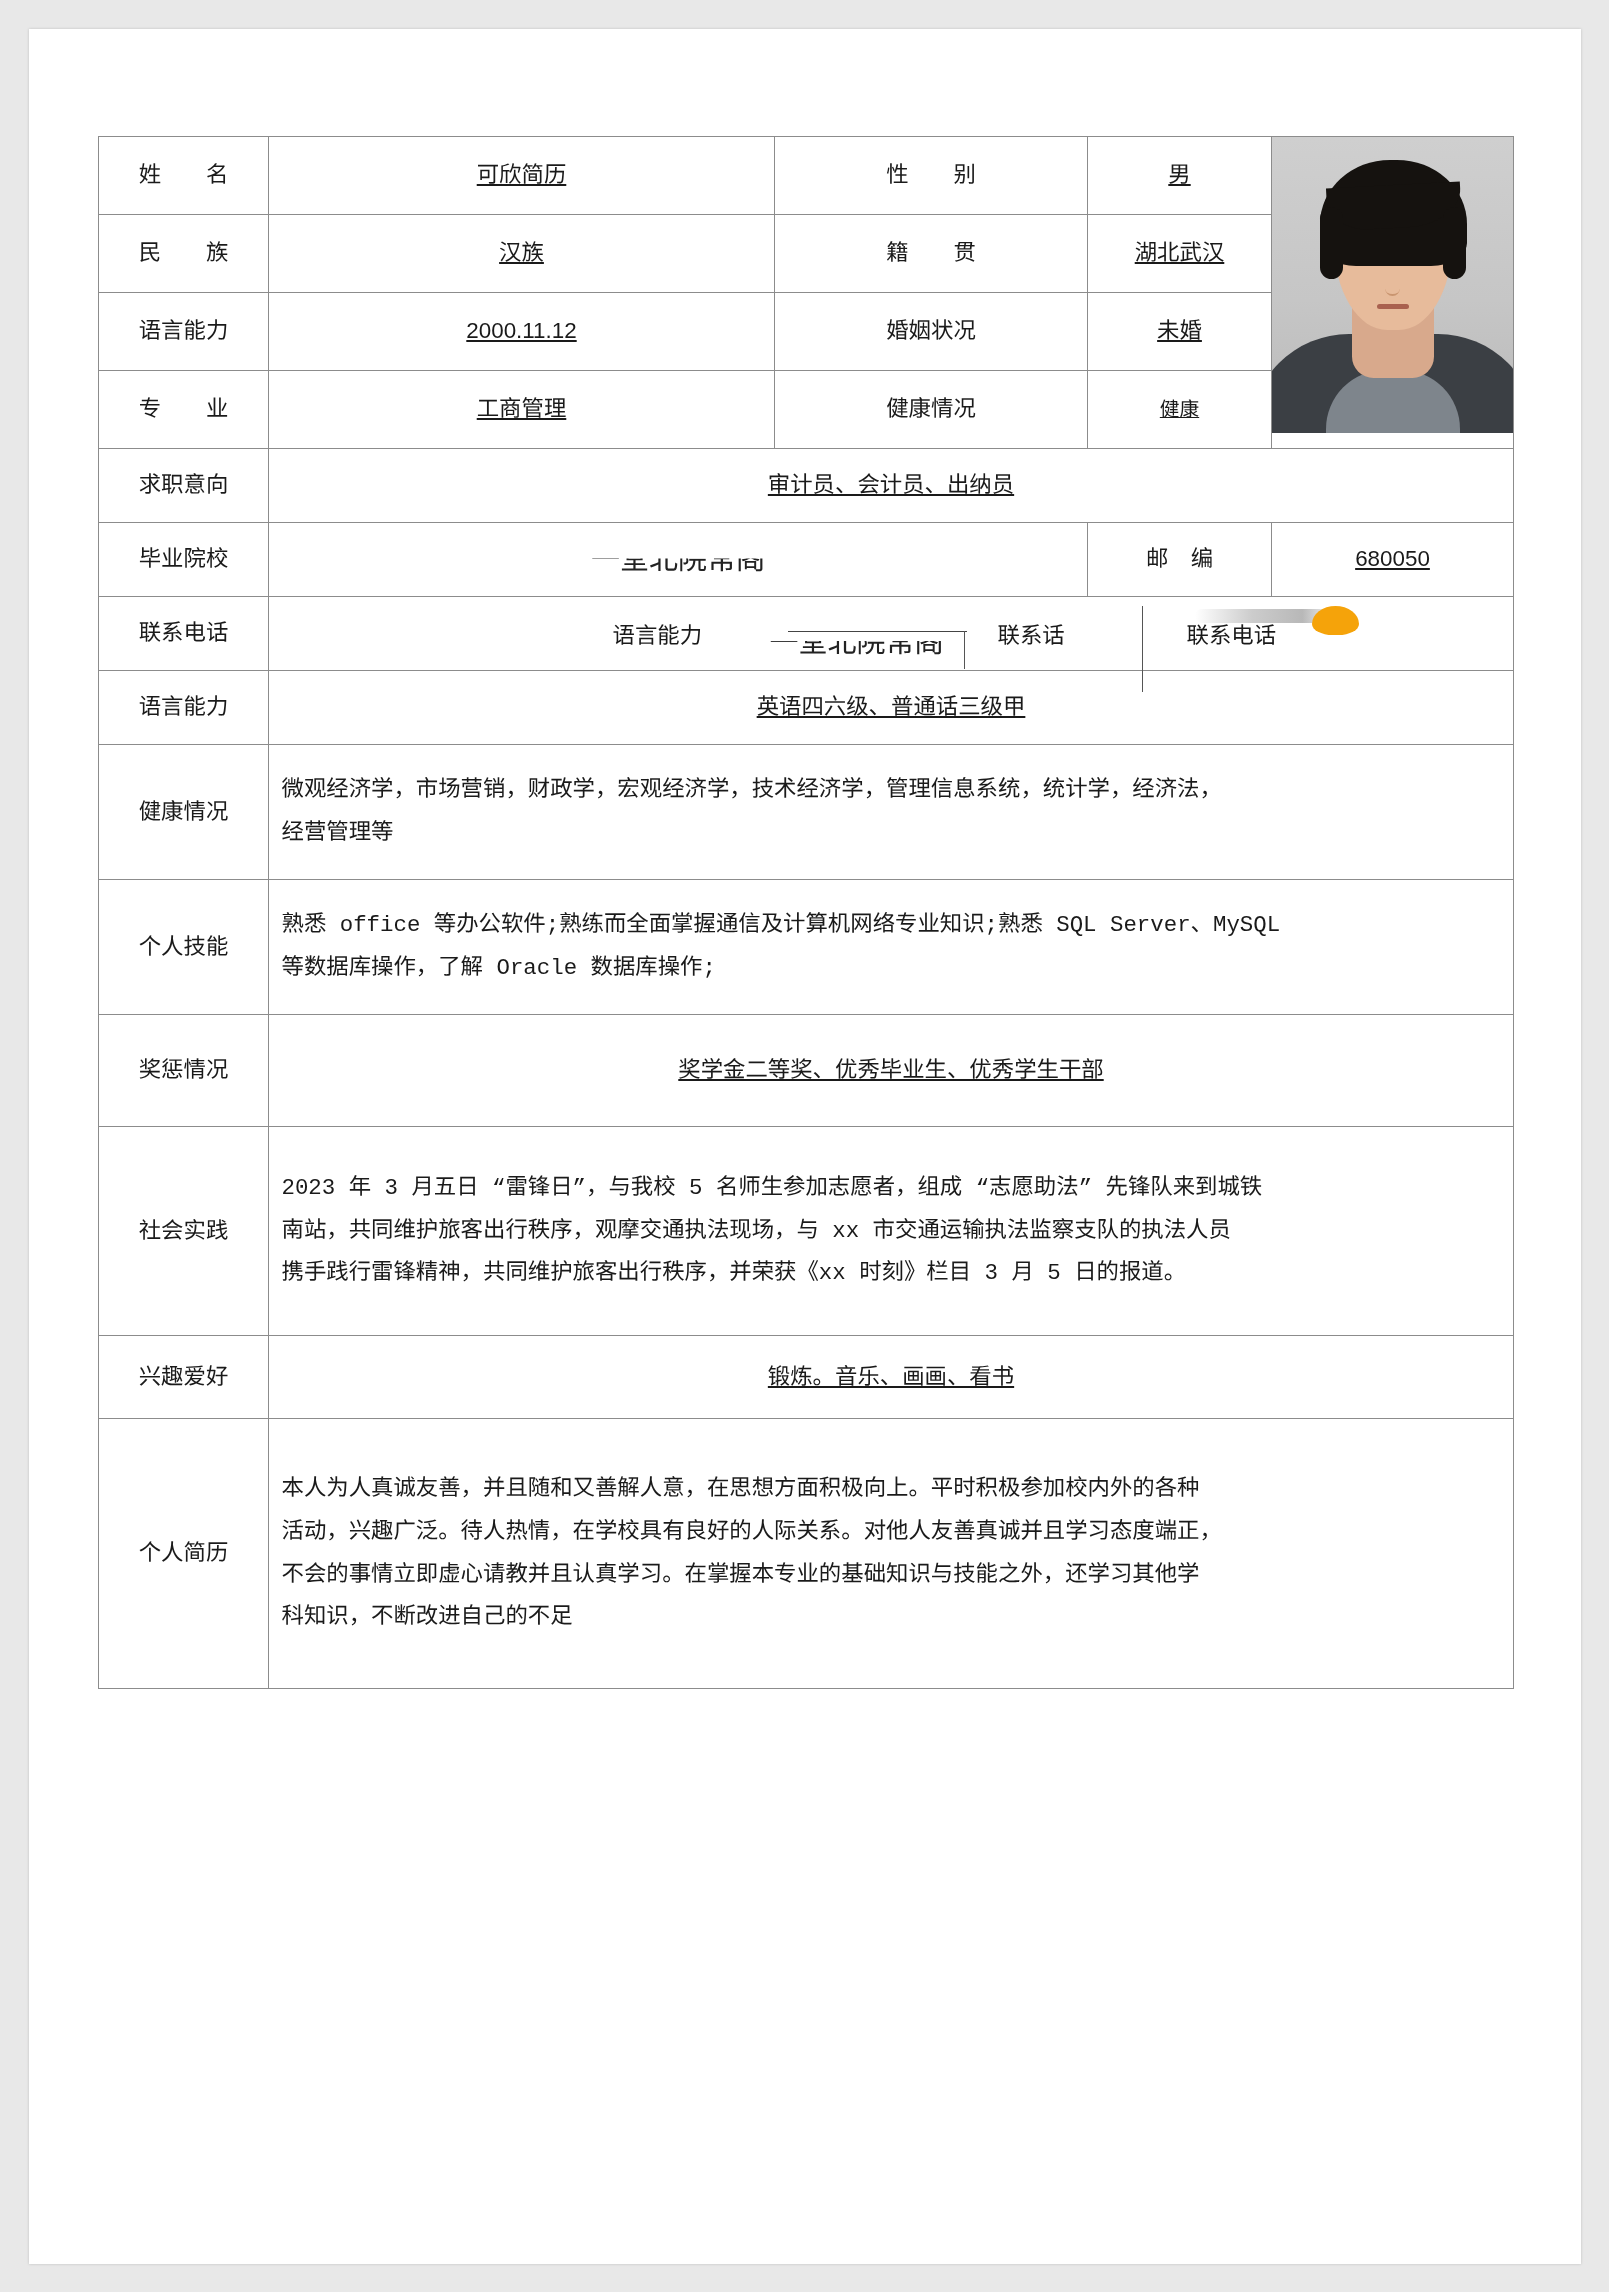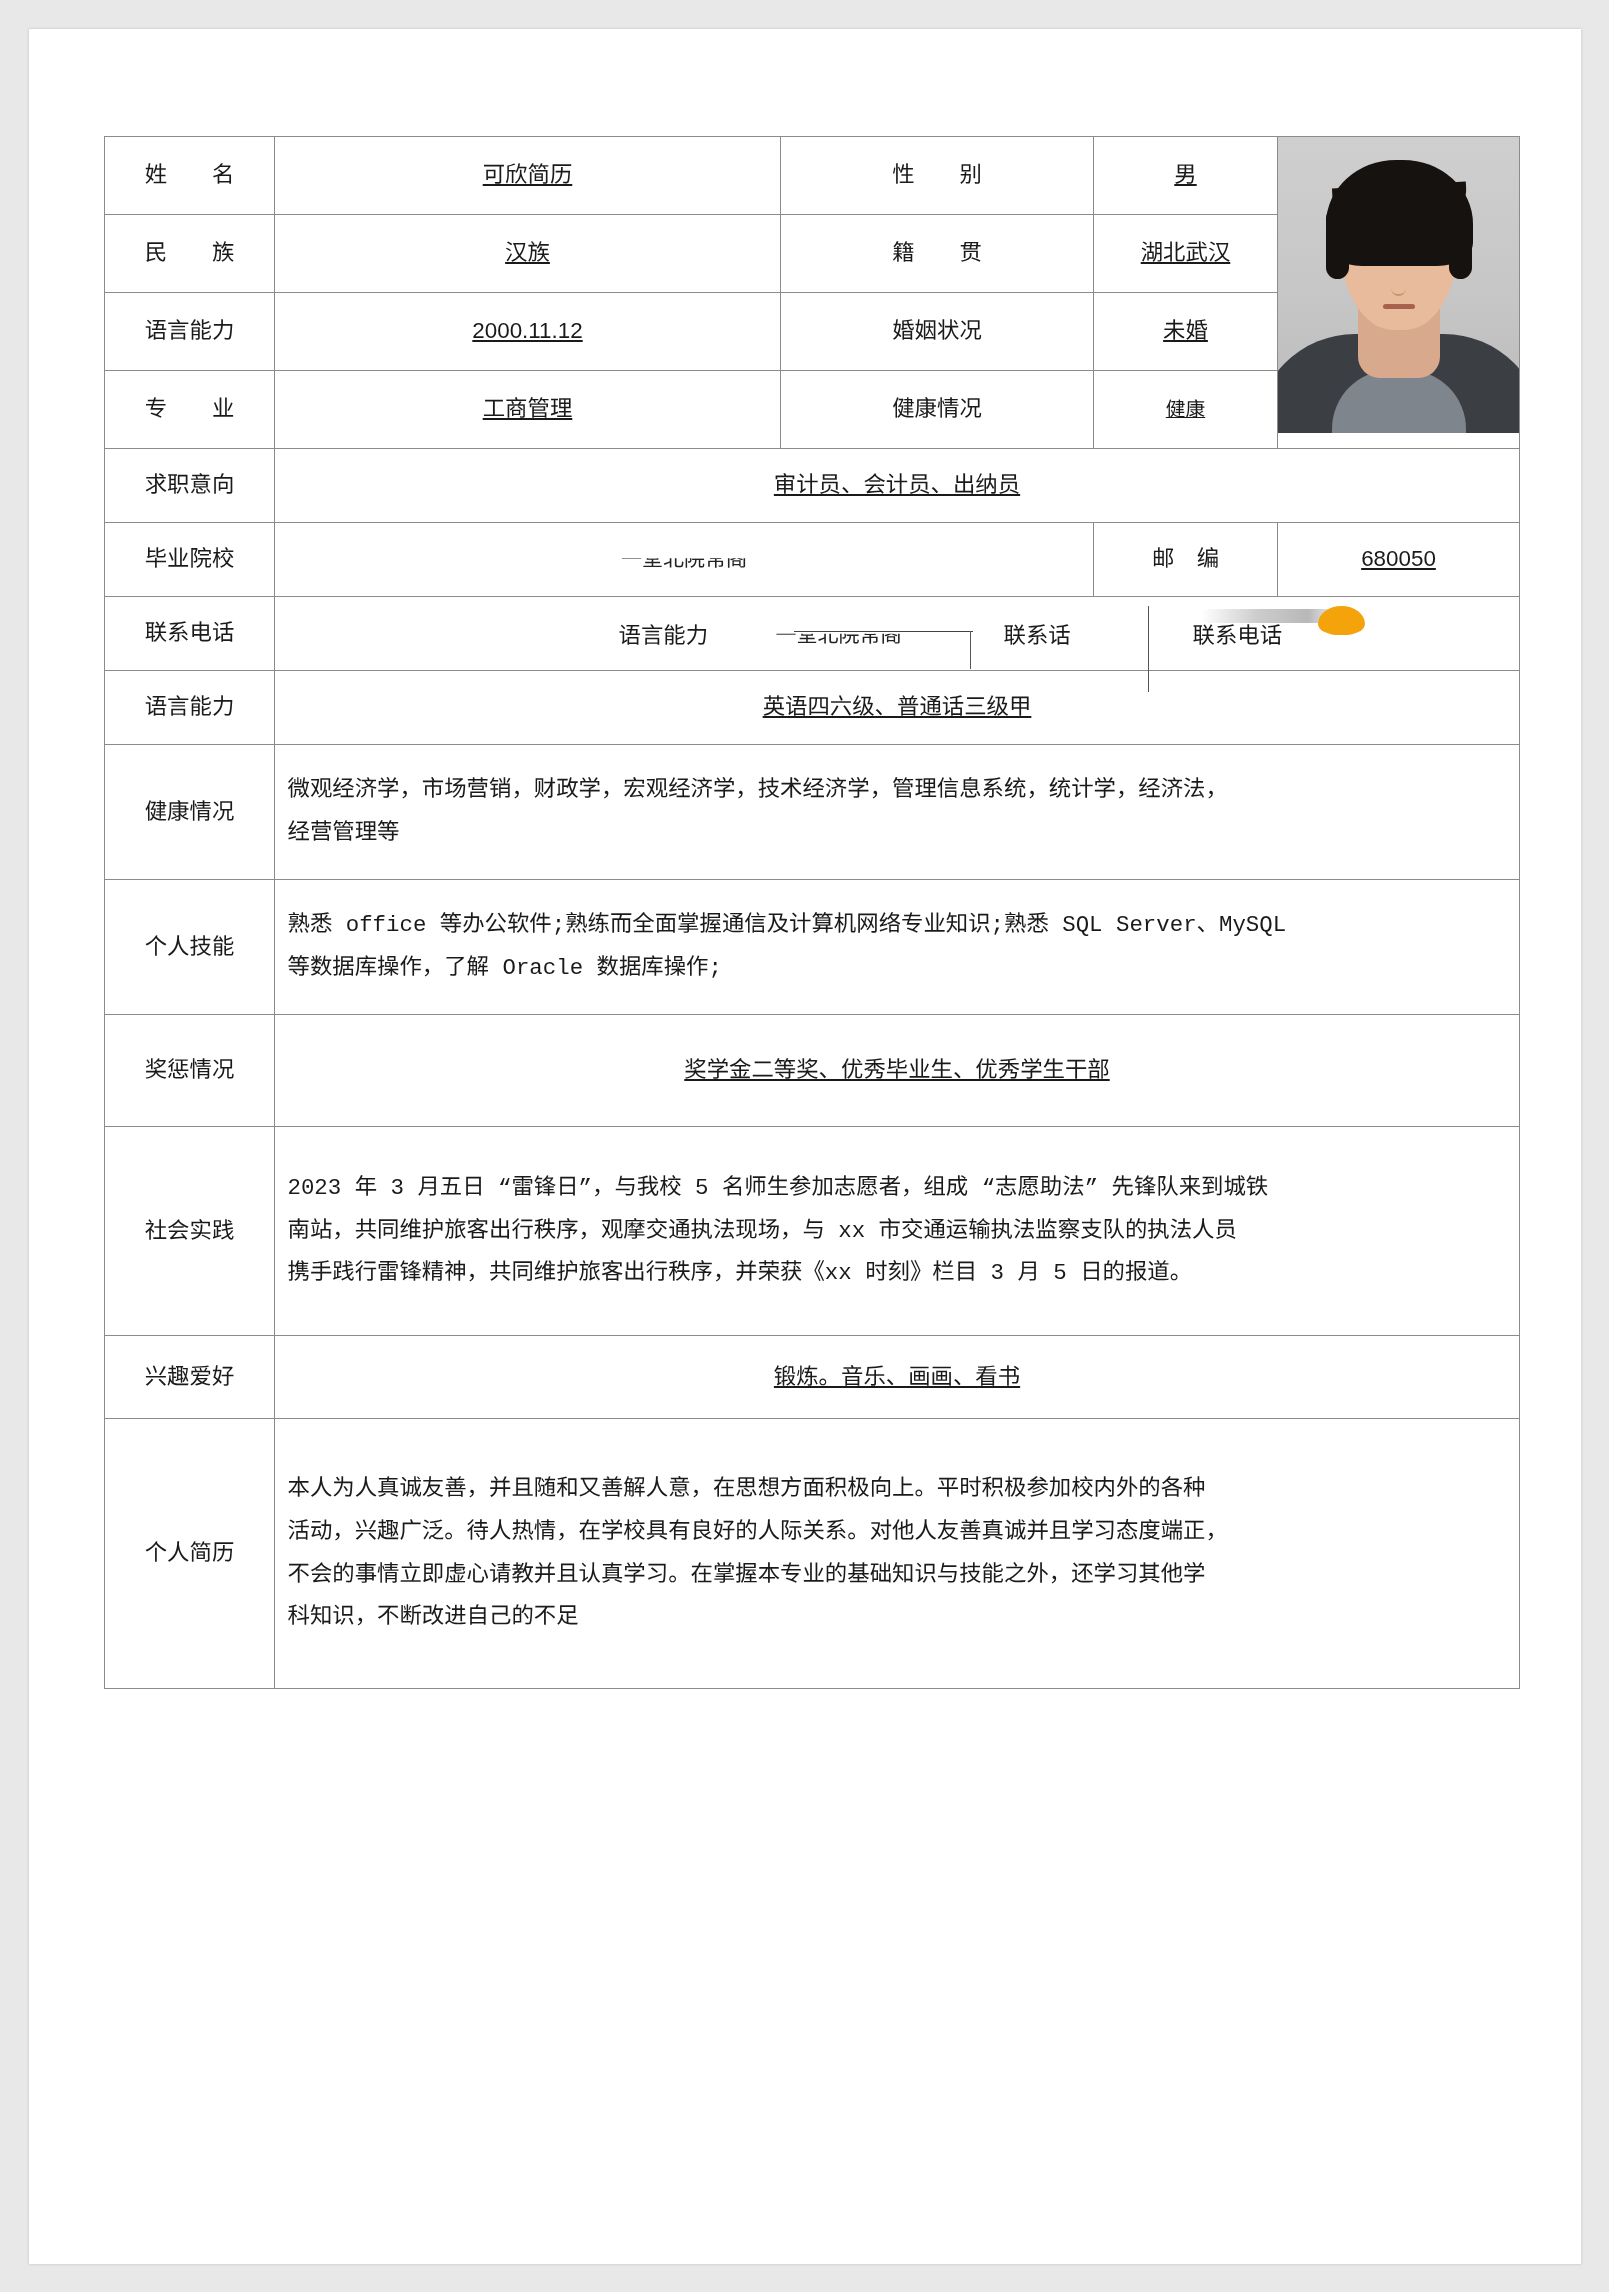--- a/index.html
+++ b/index.html
@@ -33,21 +33,21 @@
     text-align: center;
     font-size: 38px;
     letter-spacing: 4.5px;
     color: #111;
     font-family: "Liberation Serif", "DejaVu Serif", serif;
     font-weight: 400;
   }
 
   .resume-table {
     position: absolute;
-    left: 75px;
+    left: 69px;
     top: 107px;
     width: 1415px;
     border-collapse: collapse;
     table-layout: fixed;
     border-radius: 14px;
   }
   .resume-table td {
     border: 0.9px solid #8c8c8c;
     padding: 0 12.5px;
     font-size: 22.4px;
@@ -201,21 +201,21 @@
     margin-left: -16px;
     background: #a9614f;
     border-radius: 3.6px;
   }
 
   
   .garbled {
     position: relative;
     display: inline-block;
     color: #222;
-    font-size: 21px;
+    font-size: 29px;
     white-space: nowrap;
   }
   .garbled.clip-top {
     clip-path: inset(48% 0 6% 0);
   }
   .orange-blob {
     position: absolute;
     width: 47px;
     height: 29px;
     background: #f5a30a;

